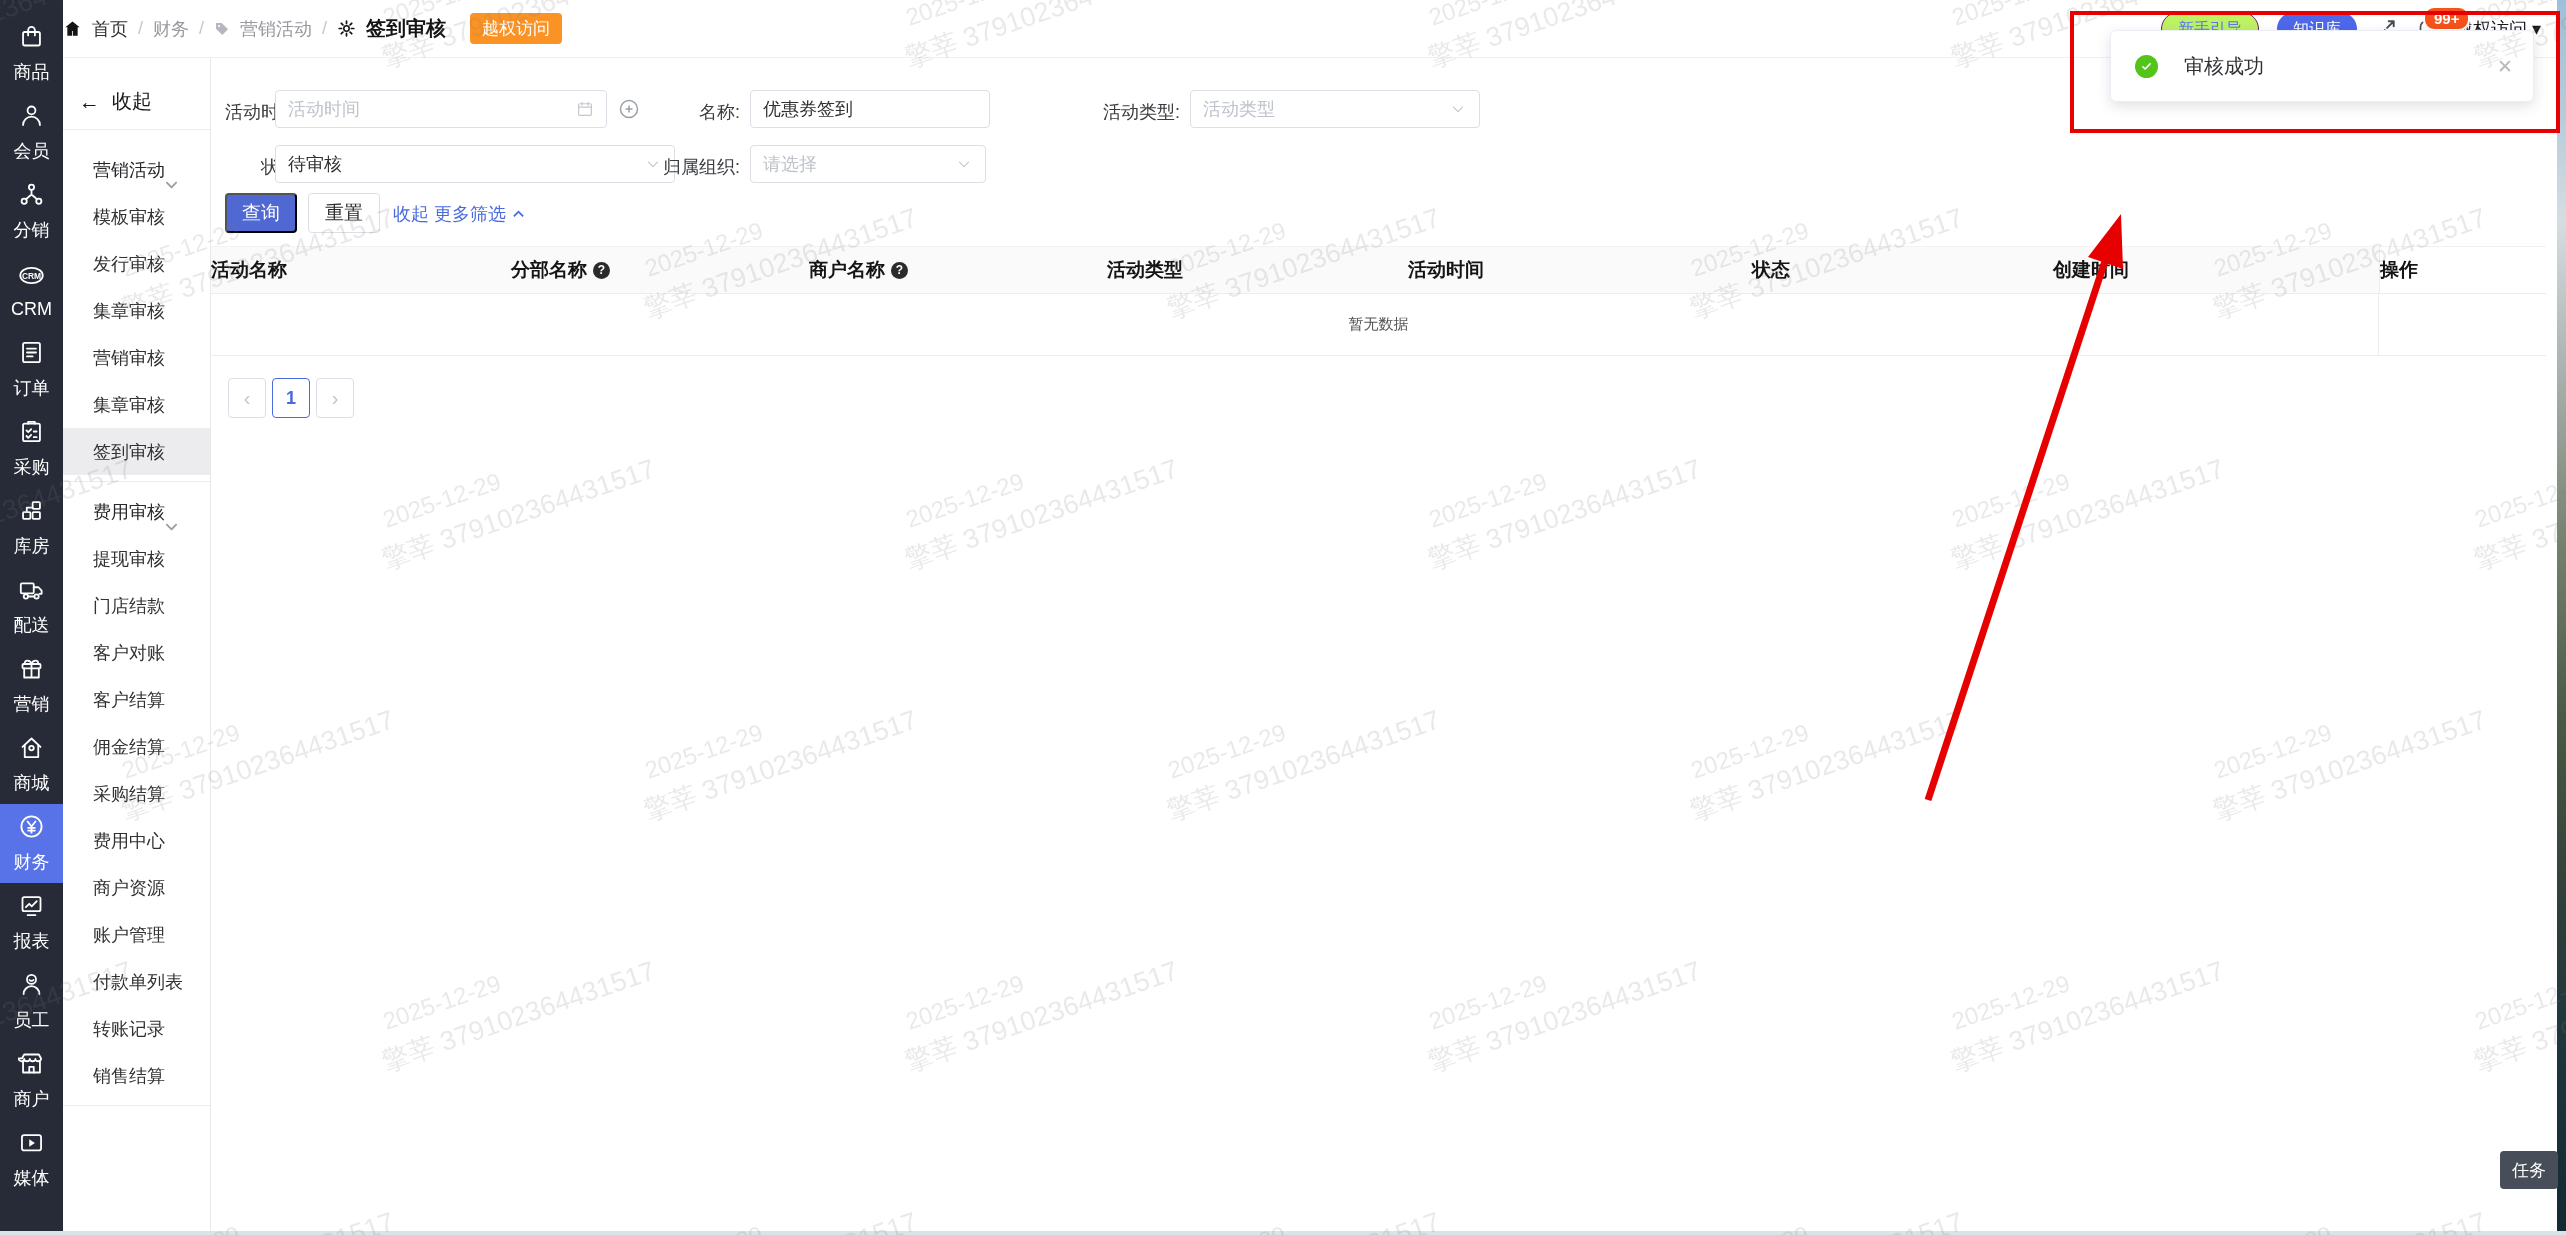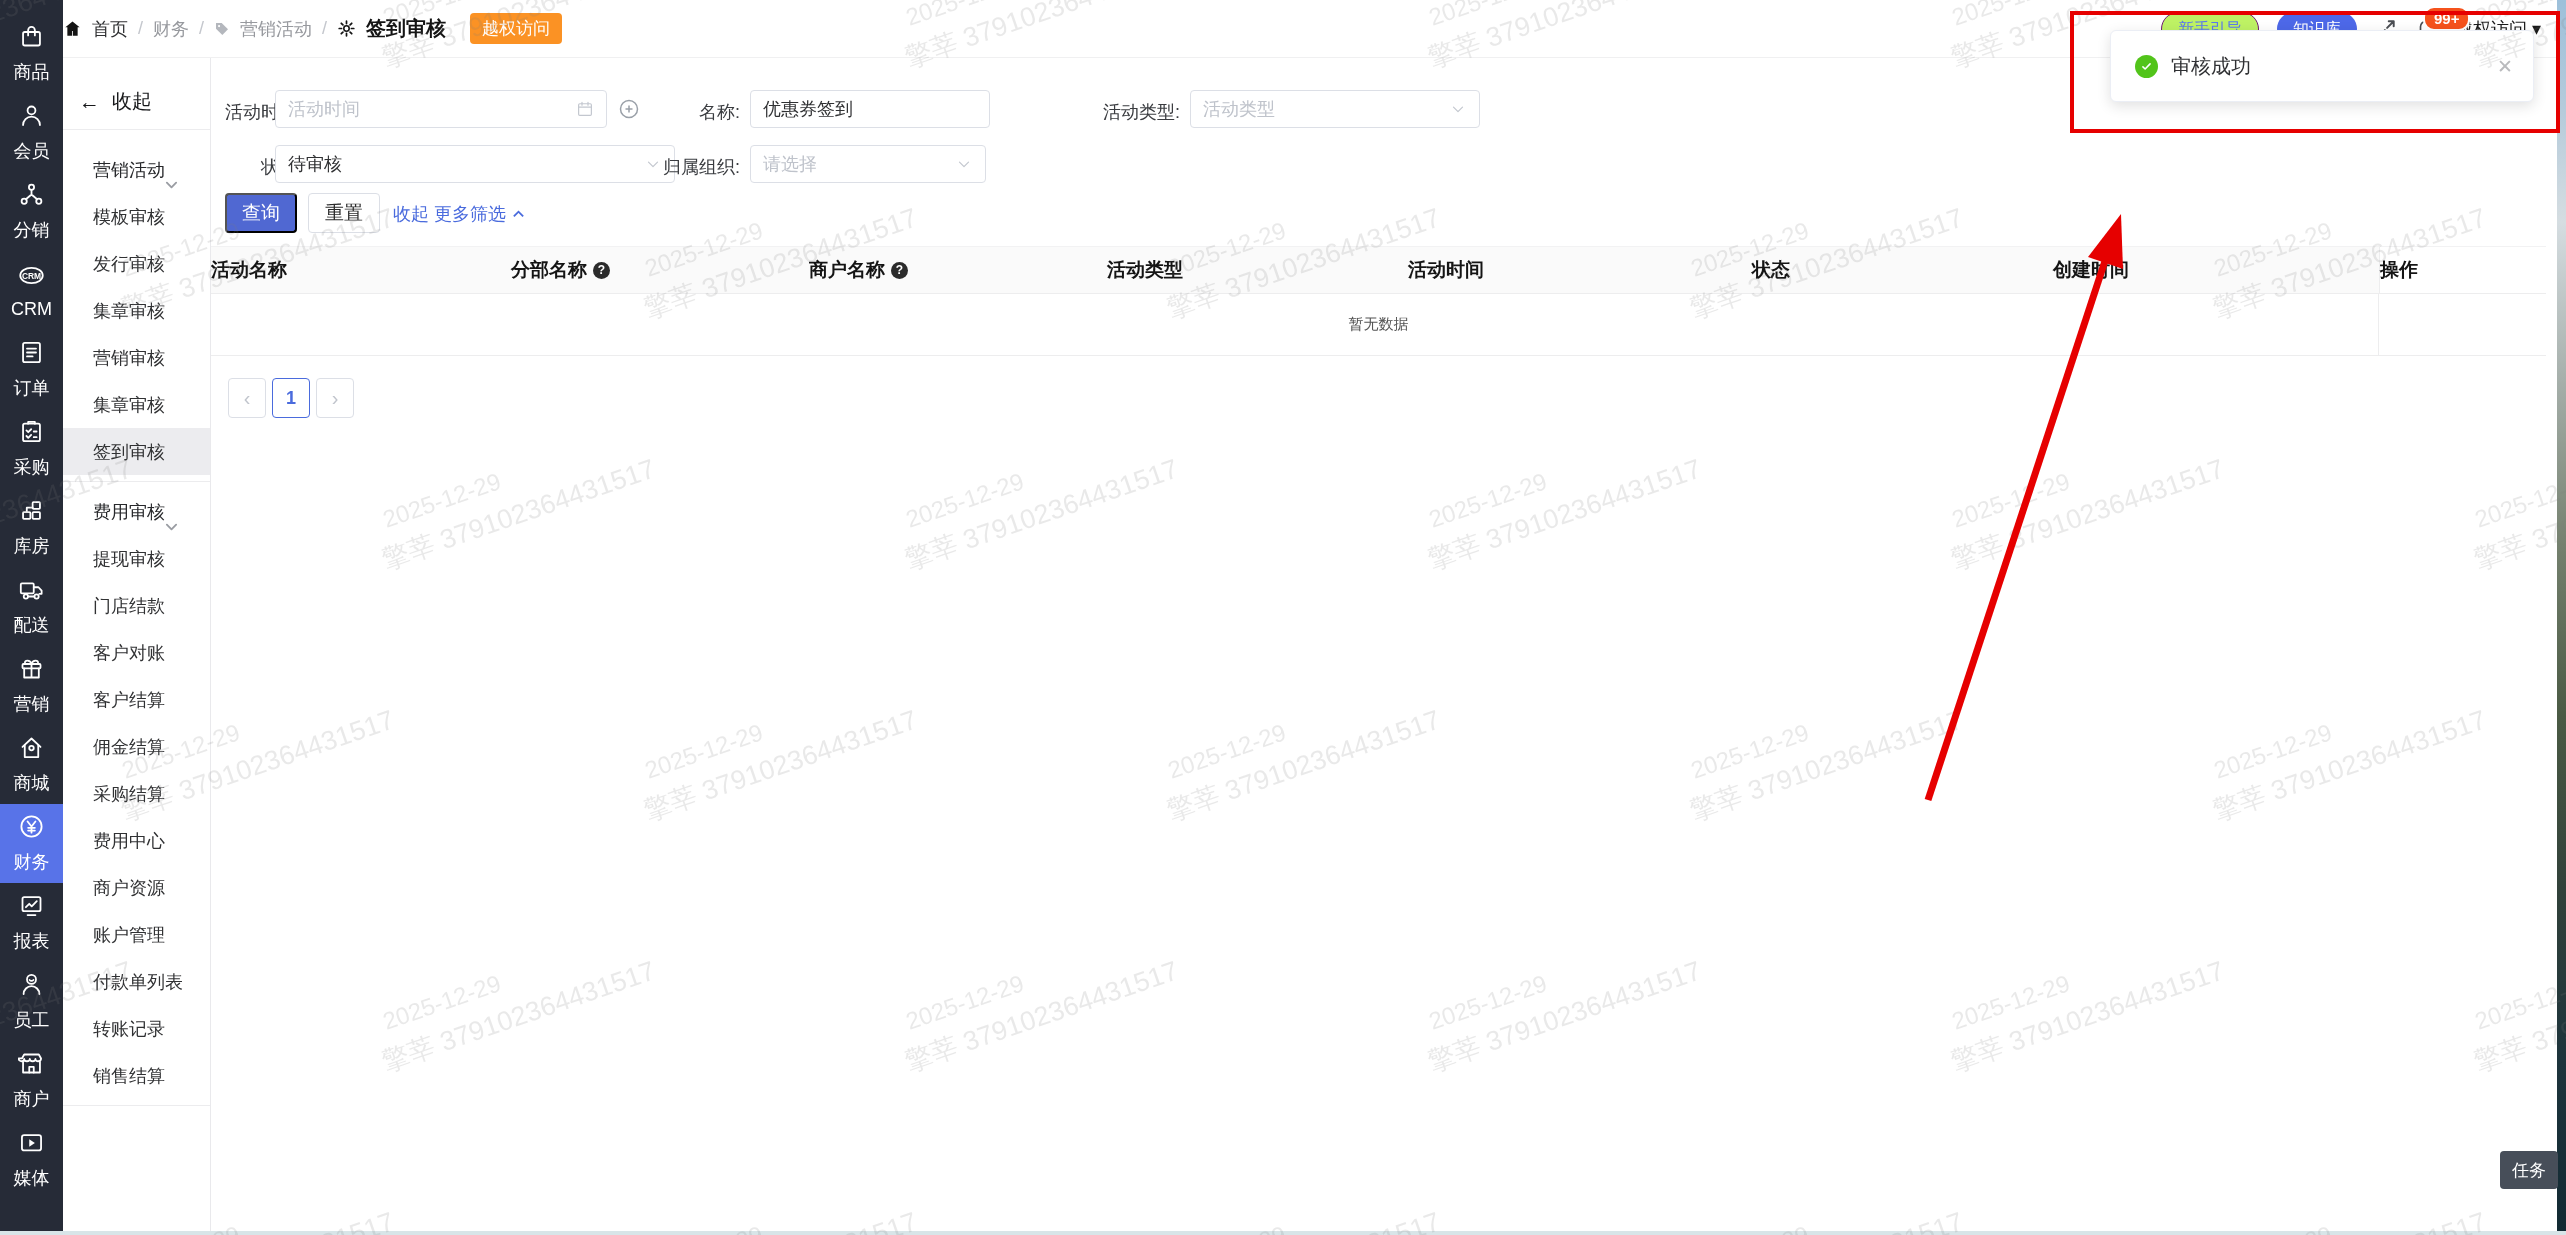--- a/index.html
+++ b/index.html
@@ -103,21 +103,21 @@
   .pg.cur { border-color:#4a6bdd; color:#4a6bdd; font-weight:bold; font-size:18px; }
 
   
   .toast { position:absolute; left:2110px; top:30px; width:424px; height:72px; background:#fff;
     border:1px solid #ebeef5; border-radius:6px; box-shadow:0 4px 14px rgba(0,0,0,.12);
     z-index:100; display:flex; align-items:center; padding:0 20px 0 24px; gap:13px; }
   .toast .okc { width:23px; height:23px; border-radius:50%; background:#52c41a;
     display:flex; align-items:center; justify-content:center; flex:0 0 auto; }
   .toast .okc svg { width:13px; height:13px; stroke:#fff; fill:none; stroke-width:2.4;
     stroke-linecap:round; stroke-linejoin:round; }
-  .toast .msg { font-size:20px; color:#2f3033; flex:1; }
+  .toast .msg { font-size:20px; color:#2f3033; flex:1;margin-left:13px; }
   .toast .x { color:#b9babd; font-size:19px; cursor:pointer; }
 
   
   .wallpaper { position:absolute; right:0; top:0; width:9px; height:1235px; z-index:6;
     background:linear-gradient(180deg,#9dc0da 0%,#b5cbdb 9%,#d5dde1 18%,#a9b2ae 30%,
       #75816f 44%,#4a5a44 58%,#31413a 72%,#1d343c 86%,#122a33 100%); }
   .bottom-line { position:absolute; left:0; right:0; bottom:0; height:4px; background:#d8e5e8; z-index:7; }
   .task-tab { position:absolute; left:2500px; top:1151px; width:58px; height:38px; z-index:8;
     background:#474e59; color:#fff; font-size:17px; border-radius:4px;
     display:flex; align-items:center; justify-content:center; cursor:pointer; }

